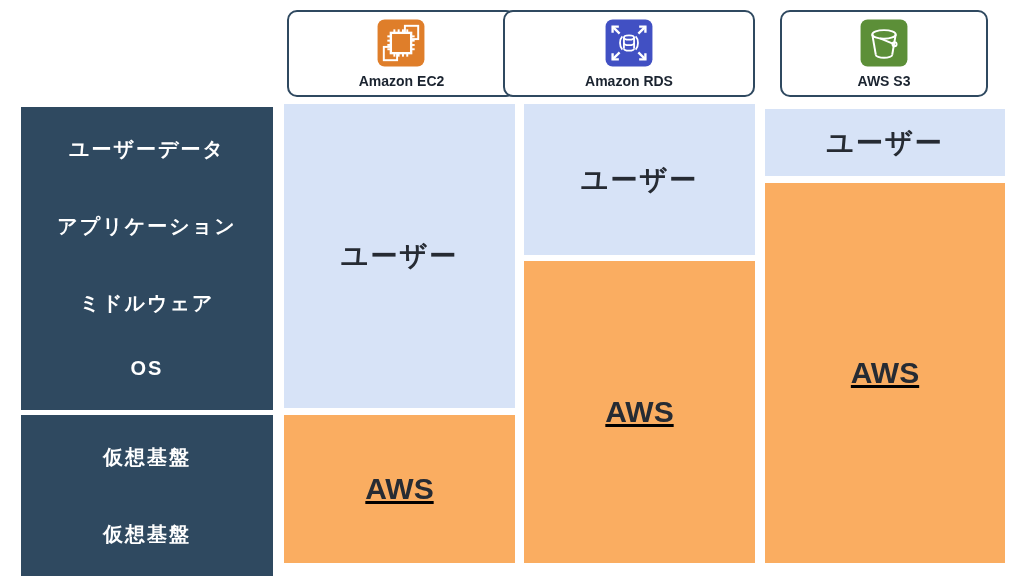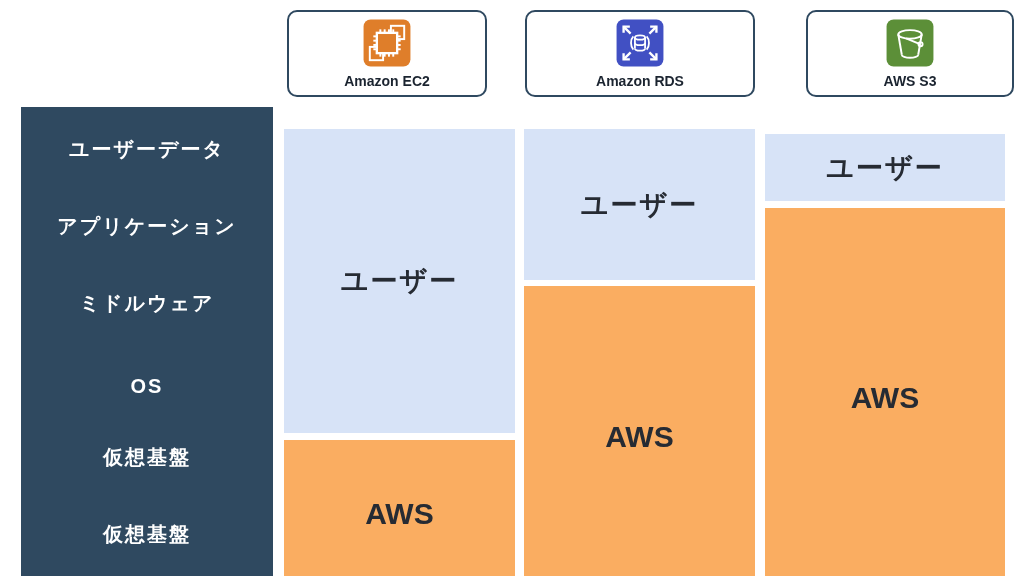--- a/index.html
+++ b/index.html
@@ -22,24 +22,23 @@
     display:flex;align-items:center;justify-content:center;gap:26px;
   }
   .svc{display:flex;flex-direction:column;align-items:center;justify-content:center;}
   .svc .icon{width:50px;height:50px;display:block;}
   .svc .icon svg{width:50px;height:50px;display:block;}
   .svc-label{margin-top:5px;font-size:14px;font-weight:600;color:#1b2430;white-space:nowrap;}
   
   .seg{
     position:absolute;display:flex;align-items:center;justify-content:center;
     box-sizing:border-box;
-    margin-top:25px;
   }
   .seg.user{background:var(--user-fill);}
-  .seg.aws{background:var(--aws-fill);}
+  .seg.aws{background:var(--aws-fill);text-decoration:underline;}
   .seg .user-txt{font-size:27px;font-weight:700;letter-spacing:2px;color:var(--dark-text);}
   .seg .aws-txt{font-size:30px;font-weight:700;color:var(--dark-text);}
   
   .ec2-fill{fill:var(--ec2-icon);}
   .rds-fill{fill:var(--rds-icon);}
   .s3-fill{fill:var(--s3-icon);}
   .ddb-fill{fill:var(--dynamodb-icon);}
 </style>
 </head>
 <body>
@@ -48,31 +47,31 @@
 
   <div class="layer" style="top:107px">
     <span>ユーザーデータ</span>
   </div>
   <div class="layer" style="top:261px">
     <span>ミドルウェア</span>
   </div>
   <div class="layer" style="top:184px">
     <span>アプリケーション</span>
   </div>
-  <div class="layer" style="top:344px">
+  <div class="layer" style="top:326px">
     <span>OS</span>
   </div>
   <div class="layer" style="top:415px">
     <span>仮想基盤</span>
   </div>
   <div class="layer" style="top:492px">
     <span>仮想基盤</span>
   </div>
 
-  <div class="svc-card" style="left:287px;width:200px">
+  <div class="svc-card" style="left:287px;width:229px">
     <div class="svc">
       <span class="icon">
         <svg viewBox="0 0 64 64">
           <rect class="ec2-fill" x="2" y="2" width="60" height="60" rx="9"></rect>
           <g stroke="#fff" stroke-width="2.5" fill="none">
             <rect x="37" y="10" width="17" height="17"></rect>
             <rect x="10" y="37" width="17" height="17"></rect>
           </g>
           <rect class="ec2-fill" x="19" y="19" width="26" height="26" stroke="#fff" stroke-width="3"></rect>
           <g stroke="#fff" stroke-width="2.5">
@@ -92,21 +91,21 @@
               <line x1="45" y1="29" x2="49.5" y2="29"></line>
               <line x1="45" y1="34.5" x2="49.5" y2="34.5"></line>
               <line x1="45" y1="40" x2="49.5" y2="40"></line>
           </g>
         </svg>
       </span>
       <span class="svc-label">Amazon EC2</span>
     </div>
   </div>
 
-  <div class="svc-card" style="left:525px;width:230px">
+  <div class="svc-card" style="left:503px;width:252px">
     <div class="svc">
       <span class="icon">
         <svg viewBox="0 0 64 64">
           <rect class="rds-fill" x="2" y="2" width="60" height="60" rx="9"></rect>
           <g stroke="#fff" stroke-width="3" fill="none" stroke-linejoin="miter">
             <polyline points="11,19 11,11 19,11"></polyline>
               <line x1="11" y1="11" x2="20" y2="20"></line>
             <polyline points="45,11 53,11 53,19"></polyline>
               <line x1="53" y1="11" x2="44" y2="20"></line>
             <polyline points="11,45 11,53 19,53"></polyline>
@@ -122,21 +121,21 @@
             <line x1="38.5" y1="25" x2="38.5" y2="39"></line>
             <path d="M25.5,32 A6.5,2.8 0 0 0 38.5,32"></path>
             <path d="M25.5,39 A6.5,2.8 0 0 0 38.5,39"></path>
           </g>
         </svg>
       </span>
       <span class="svc-label">Amazon RDS</span>
     </div>
   </div>
 
-  <div class="svc-card" style="left:806px;width:208px">
+  <div class="svc-card" style="left:780px;width:208px">
     <div class="svc">
       <span class="icon">
         <svg viewBox="0 0 64 64">
           <rect class="s3-fill" x="2" y="2" width="60" height="60" rx="9"></rect>
           <g stroke="#fff" stroke-width="2.5" fill="none">
             <ellipse cx="32" cy="21" rx="15" ry="5.5"></ellipse>
             <line x1="17" y1="21" x2="21.5" y2="47"></line>
             <line x1="47" y1="21" x2="42.5" y2="47"></line>
             <path d="M21.5,47 A10.5,4 0 0 0 42.5,47"></path>
             <line x1="27" y1="26" x2="44" y2="33"></line>

